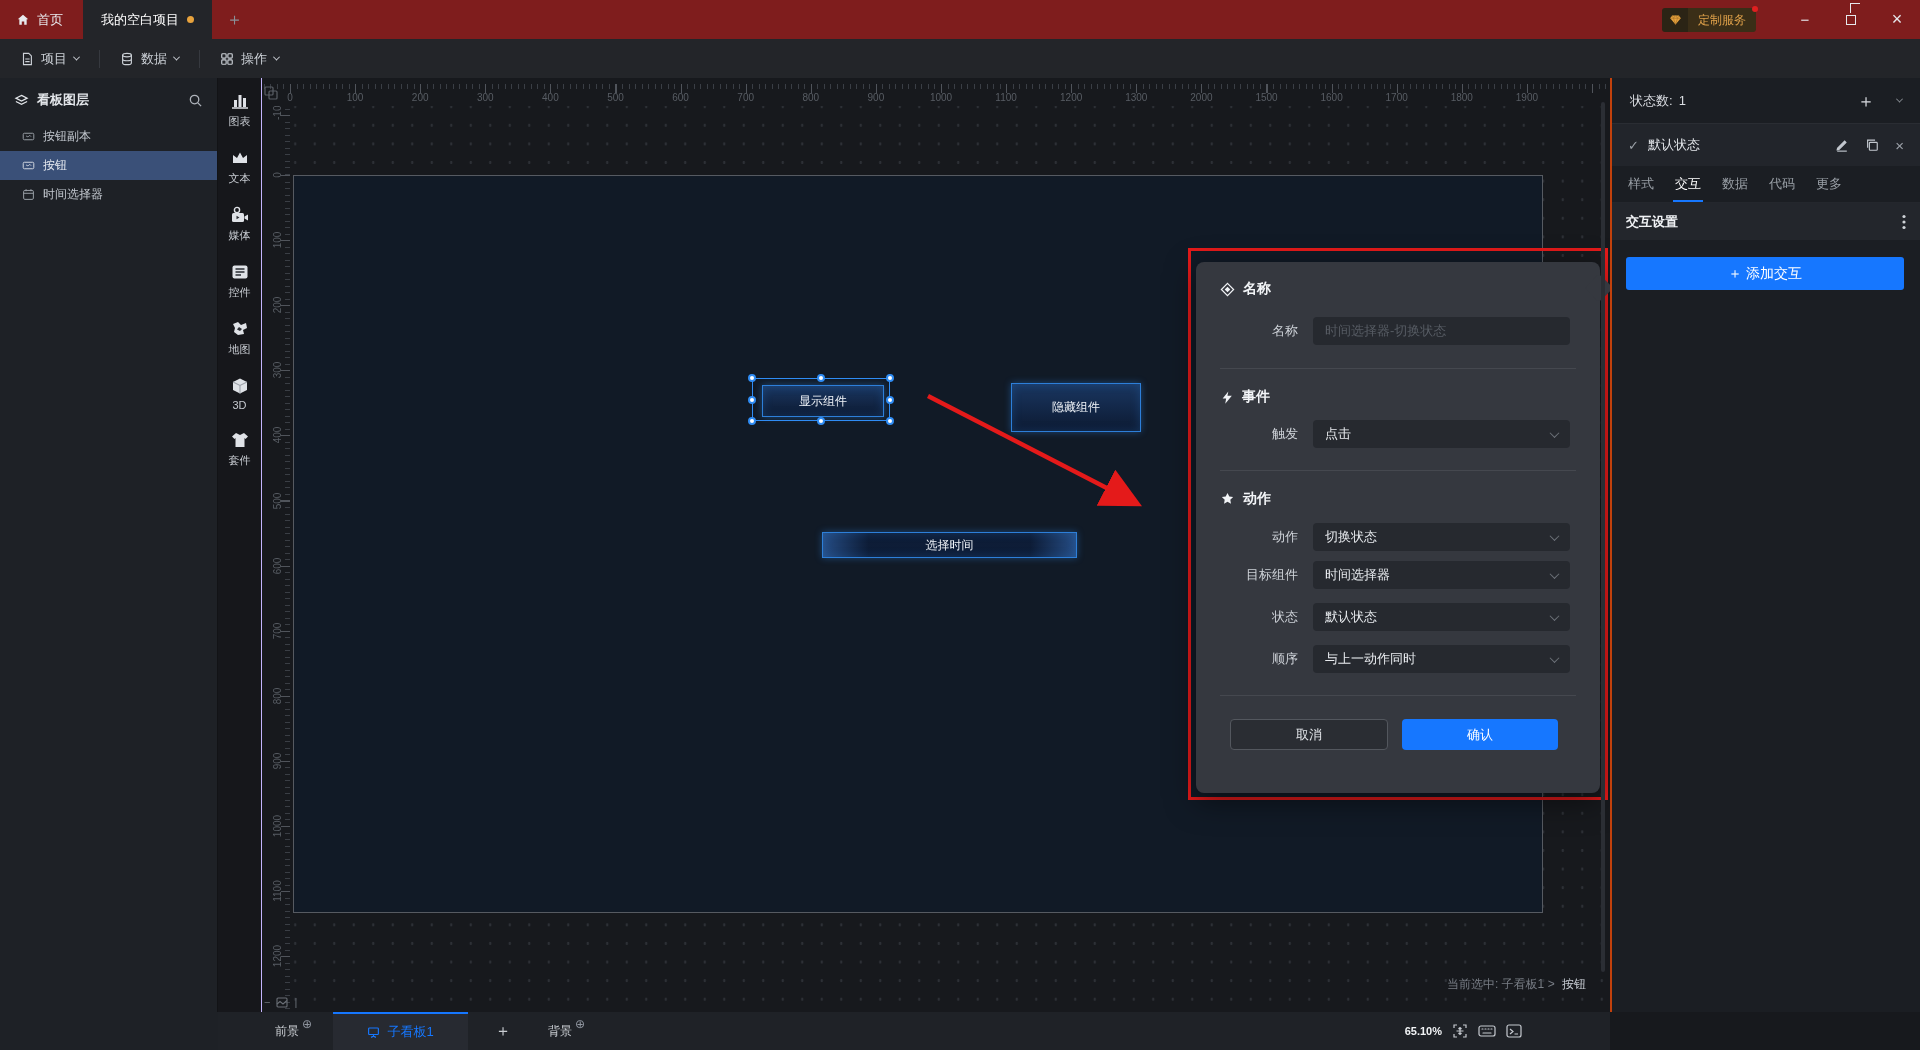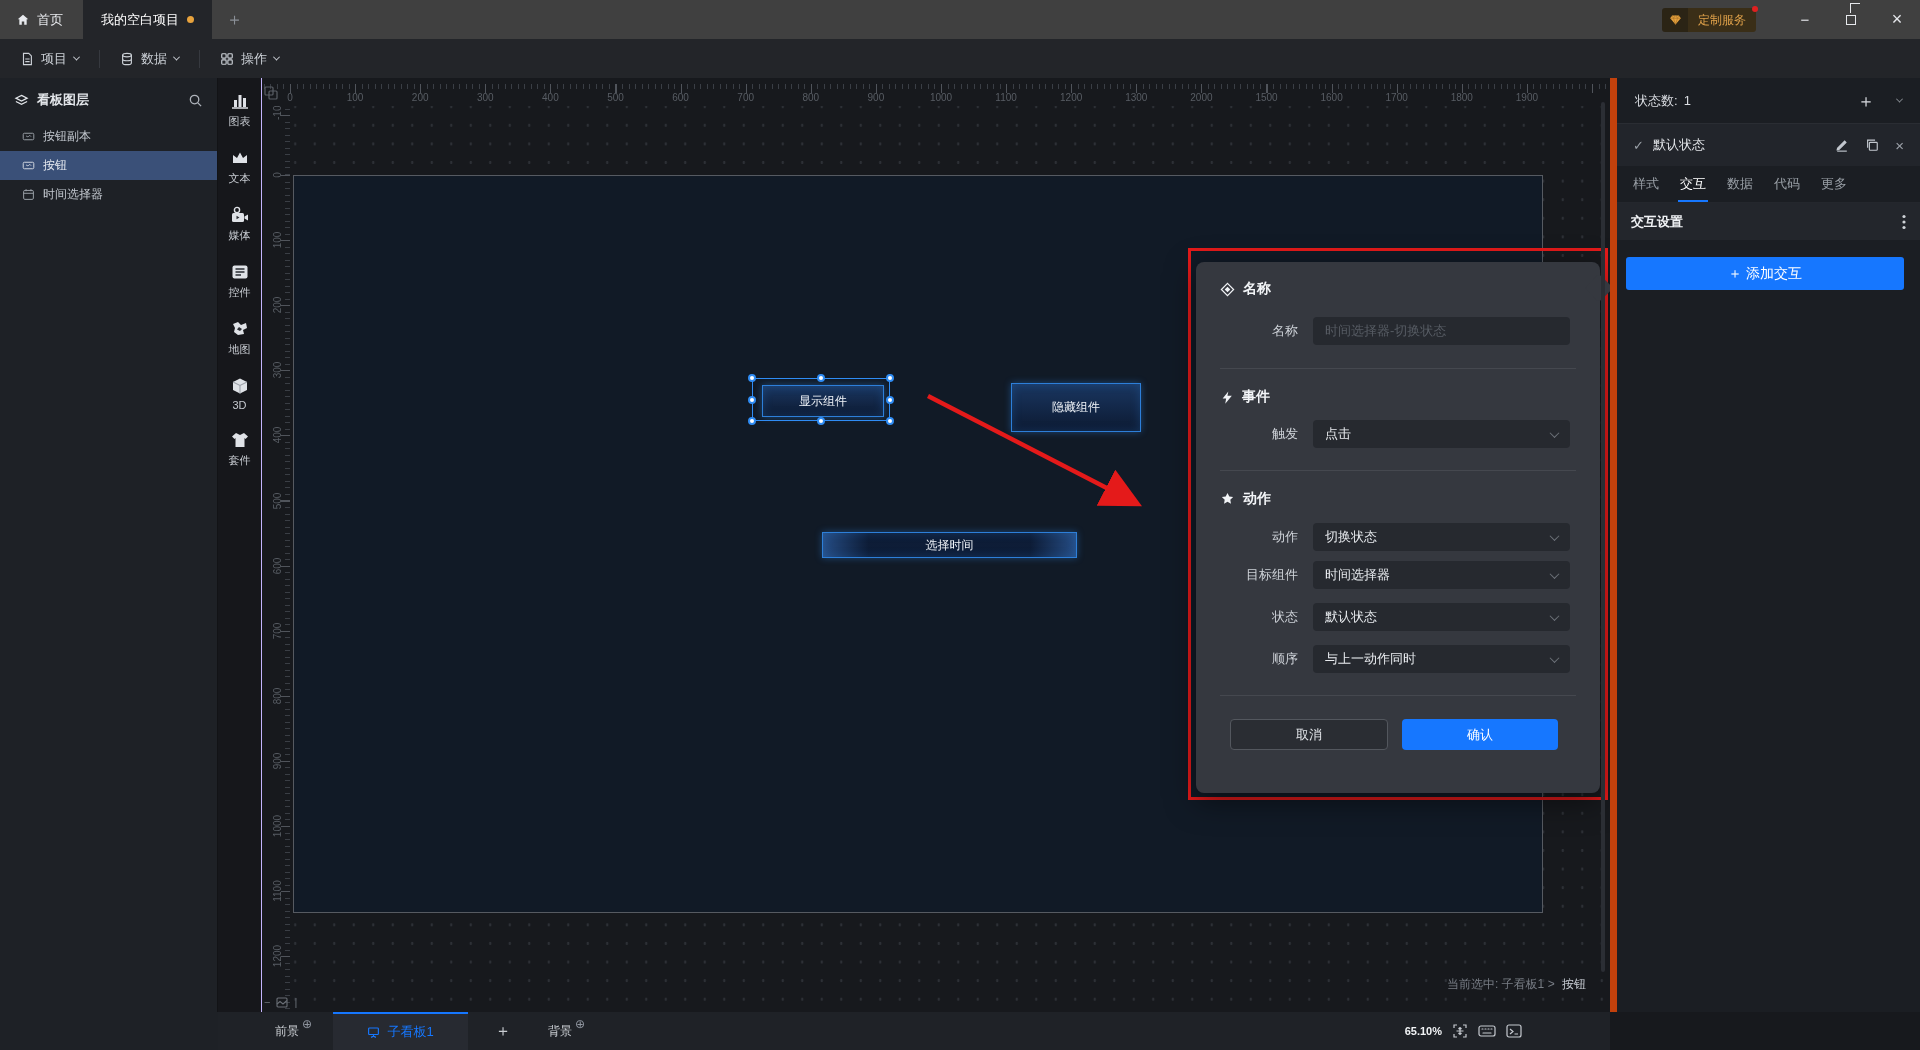--- a/index.html
+++ b/index.html
@@ -2,21 +2,21 @@
 <html><head>
 <meta charset="utf-8">
 <style>
   * { margin:0; padding:0; box-sizing:border-box; }
   html,body { width:1920px; height:1050px; background:#101114; overflow:hidden;
     font-family:"Liberation Sans","DejaVu Sans",sans-serif; }
   .abs { position:absolute; }
   #app { position:relative; width:1920px; height:1050px; background:#17191d; color:#c7ccd3; font-size:13px; }
 
   
-  #topbar { left:0; top:0; width:1920px; height:39px; background:#404040; display:flex; align-items:stretch; }
+  #topbar { left:0; top:0; width:1920px; height:39px; background:#7f1d1d; display:flex; align-items:stretch; }
   .tab-home { display:flex; align-items:center; gap:7px; padding:0 20px 0 16px; color:#e8eaee; }
   .tab-active { display:flex; align-items:center; gap:8px; padding:12px 18px; background:#232529; color:#fff; }
   .tab-dot { width:7px; height:7px; border-radius:50%; background:#e8a33d; }
   .tab-plus { display:flex; align-items:center; padding:0 14px; color:#8a8f96; font-size:17px; }
   #topbar-right { margin-left:auto; display:flex; align-items:center; gap:0; }
   .svc-badge { display:flex; align-items:center; height:24px; margin-right:26px; position:relative; }
   .svc-ico { width:26px; height:24px; background:#2b2415; display:flex; align-items:center; justify-content:center; border-radius:3px 0 0 3px; }
   .svc-label { height:24px; line-height:24px; background:#3a2e17; color:#dfa14a; font-size:12px; padding:0 10px; border-radius:0 3px 3px 0; }
   .svc-dot { position:absolute; right:-2px; top:-2px; width:6px; height:6px; border-radius:50%; background:#e02020; }
   .winbtn { width:46px; height:39px; display:flex; align-items:center; justify-content:center; color:#e6e8ec; font-size:15px; }
@@ -93,21 +93,21 @@
   .dlg-btn { position:absolute; height:31px; border-radius:4px; display:flex; align-items:center; justify-content:center; font-size:13px; }
   .dlg-cancel { left:34px; width:158px; background:#2a2d33; border:1px solid #53575e; color:#e4e7eb; }
   .dlg-confirm { left:206px; width:156px; background:#1677ff; color:#fff; }
 
   #breadcrumb { right:24px; top:898px; font-size:12px; color:#787d85; }
   #breadcrumb b { color:#c9ced5; font-weight:normal; margin-left:4px; }
   #hscroll-icons { left:2px; top:918px; display:flex; gap:6px; align-items:center; color:#6a6f76; font-size:11px; }
   #vscroll { right:5px; top:24px; width:4px; height:870px; background:#2b2e34; border-radius:2px; }
 
   
-  #rpanel { left:1610px; top:78px; width:310px; height:934px; background:#1b1e23; border-left:7px solid #c2410c; }
+  #rpanel { left:1610px; top:78px; width:310px; height:934px; background:#1b1e23; border-left:2px solid #c2410c; }
   .rp-row1 { display:flex; align-items:center; height:46px; padding:0 18px; color:#dadde2; border-bottom:1px solid #2a2d33; }
   .rp-row1 .plus { margin-left:auto; font-size:18px; color:#d5d8dd; }
   .rp-row1 .chev { margin-left:22px; color:#868b92; }
   .rp-row2 { display:flex; align-items:center; height:42px; padding:0 16px; background:#22252b; color:#e3e6ea; gap:9px; }
   .rp-row2 .icons { margin-left:auto; display:flex; gap:16px; color:#9ba0a8; align-items:center; }
   .rp-tabs { display:flex; align-items:stretch; height:37px; padding-left:14px; gap:17px; border-bottom:1px solid #24272d; }
   .rp-tab { display:flex; align-items:center; color:#9aa0a7; position:relative; padding:0 2px; }
   .rp-tab.active { color:#fff; }
   .rp-tab.active:after { content:""; position:absolute; left:0; right:0; bottom:0; height:2px; background:#1677ff; }
   .rp-set { display:flex; align-items:center; height:37px; padding:0 14px; background:#23262c; color:#f0f2f5; font-weight:bold; }

